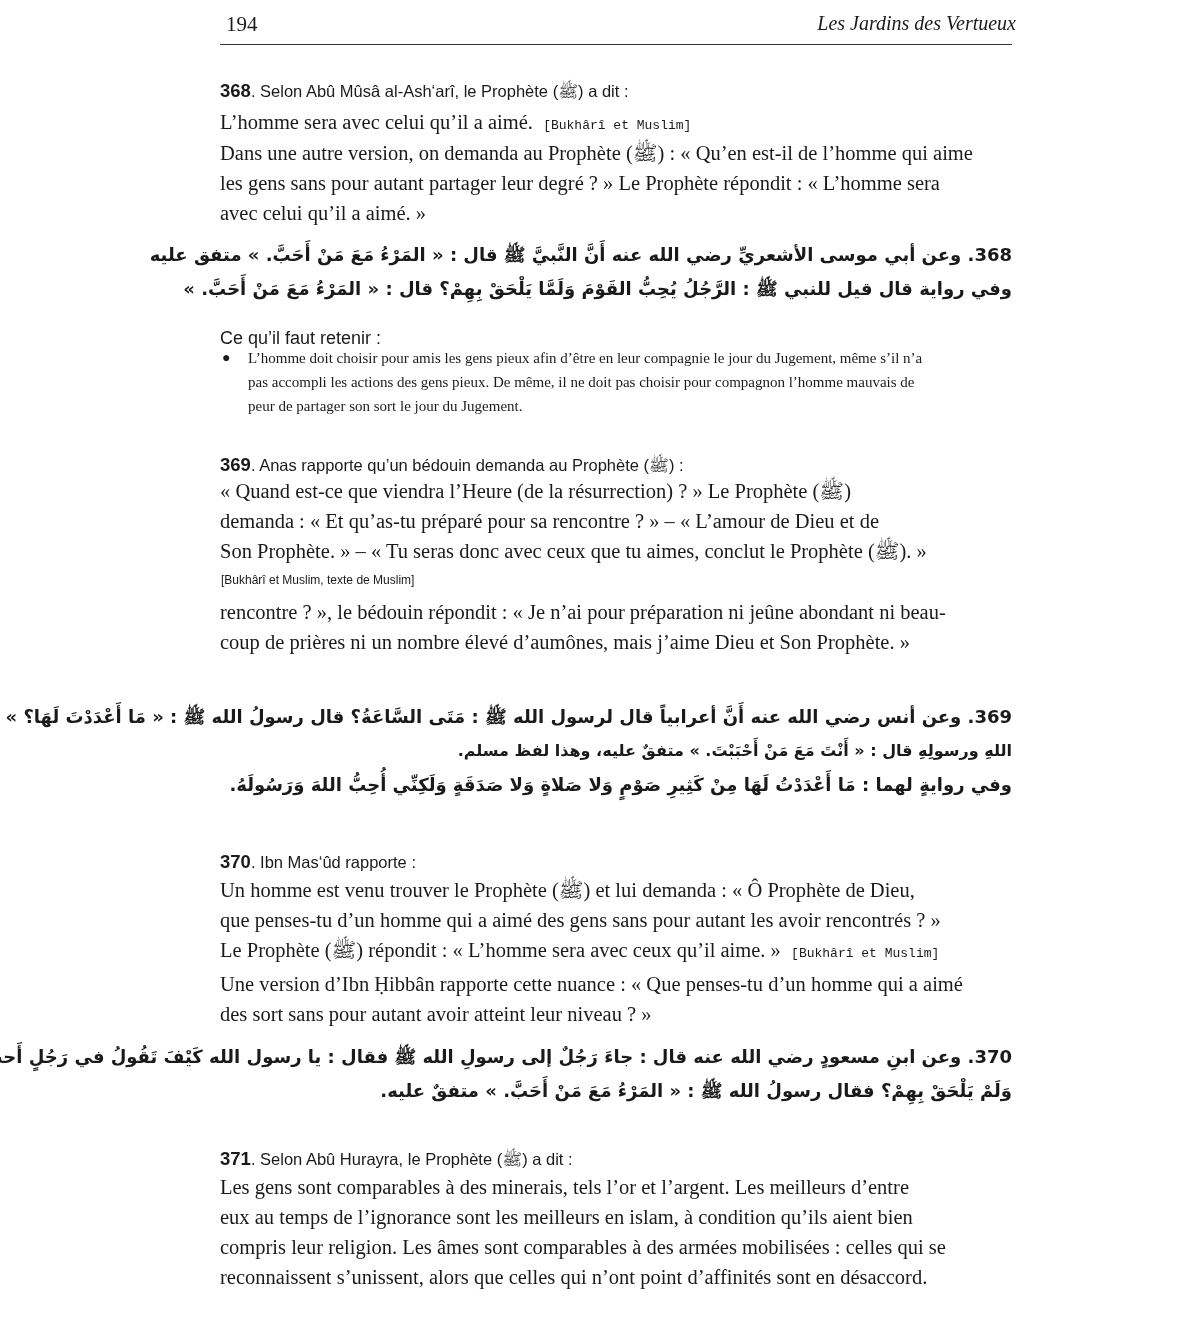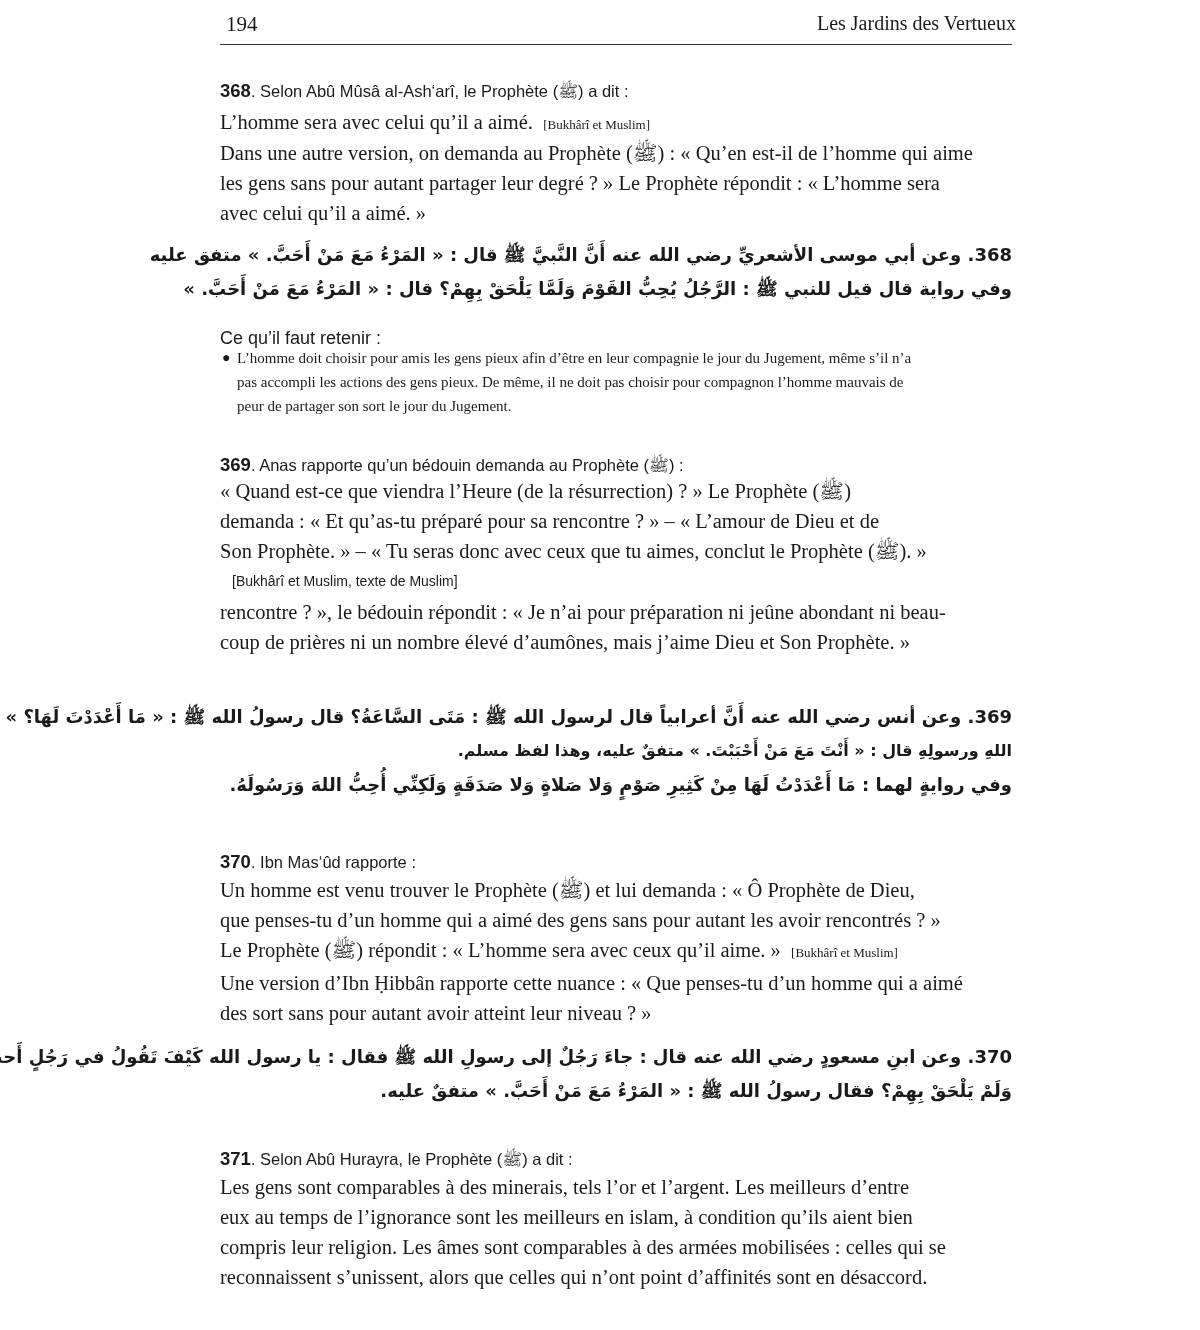--- a/index.html
+++ b/index.html
@@ -3,36 +3,36 @@
 <meta charset="utf-8">
 <style>
   html, body { margin: 0; padding: 0; background: #ffffff; }
   body { width: 1200px; height: 1330px; position: relative; overflow: hidden; color: #1a1a1a; }
   .page { position: absolute; left: 220px; top: 0; width: 792px; }
   .serif { font-family: "Liberation Serif", "DejaVu Serif", serif; }
   .sans { font-family: "Liberation Sans", "DejaVu Sans", sans-serif; }
 
   .running-head { position: absolute; top: 12px; left: 4px; width: 792px; height: 26px; }
   .page-number { position: absolute; left: 2px; top: 0; font-size: 21px; }
-  .book-title { position: absolute; right: 0; top: 0; font-size: 20px; }
+  .book-title { position: absolute; right: 0; top: 0; font-size: 20px; font-style: italic; }
   .head-rule { position: absolute; top: 44px; left: 0; width: 792px; height: 0; border-top: 1.5px solid #333; }
 
   .hadith-head { position: absolute; left: 0; font-size: 16.5px; white-space: nowrap; }
   .hadith-head .num { font-weight: bold; font-size: 18.5px; }
   .fr { position: absolute; left: 0; width: 792px; font-size: 20.5px; line-height: 30px; text-align: justify; }
   .fr .line { display: block; white-space: nowrap; }
-  .src { font-family: Liberation Serif, serif; font-size: 13px; }
-  .src-line { position: absolute; left: 12px; font-size: 14px; }
+  .src { font-family: Liberation Mono, monospace; font-size: 13px; }
+  .src-line { position: absolute; left: 1px; font-size: 12px; }
   .ar { position: absolute; right: 0; width: 792px; direction: rtl; text-align: right; font-family: "DejaVu Sans", sans-serif; font-size: 18px; line-height: 34px; }
   .ar .line { display: block; white-space: nowrap; font-weight: bold; }
 
   .retain-title { position: absolute; left: 0; font-size: 18px; }
   .bullet-block { position: absolute; left: 0; width: 792px; font-size: 15px; line-height: 24px; }
   .bullet-block .dot { position: absolute; left: 2px; top: 0; font-size: 14px; }
-  .bullet-block .text { margin-left: 17px; }
+  .bullet-block .text { margin-left: 28px; }
   .bullet-block .line { display: block; white-space: nowrap; }
 </style>
 </head>
 <body>
 
 <div class="page">
 
   <div class="running-head">
     <span class="page-number serif">194</span>
     <span class="book-title serif">Les Jardins des Vertueux</span>

